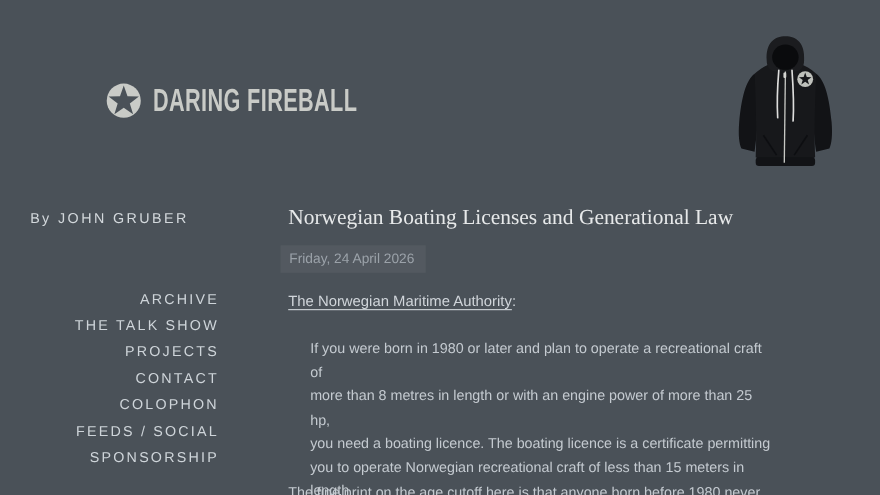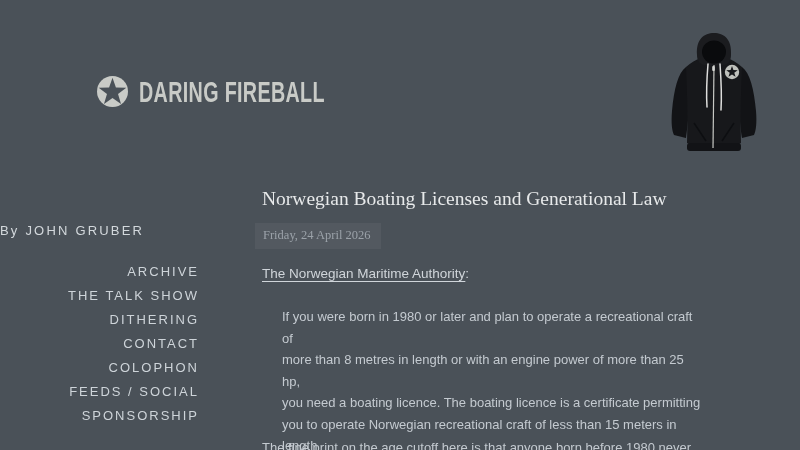--- a/index.html
+++ b/index.html
@@ -25,24 +25,23 @@
     white-space:nowrap;
     cursor:pointer;
   }
 
   
   .hoodie { position:absolute; left:666px; top:31px; width:96px; height:123px; cursor:pointer; }
 
   
   .byline {
     position:absolute; left:0; top:191px; width:199px;
-    text-align:left;
+    text-align:center;
     font-size:13px; letter-spacing:2.2px;
     color:#d3d8dc;
-    margin-top:32px;
   }
   .nav {
     position:absolute; left:0; top:260px; width:199px;
     text-align:right;
   }
   .nav-item {
     font-size:13px; letter-spacing:2px; line-height:24px;
     color:#ced4d9;
     cursor:pointer;
     white-space:nowrap;
@@ -59,21 +58,20 @@
     white-space:nowrap;
     cursor:pointer;
   }
   .article-date {
     position:absolute; left:-7px; top:223px;
     display:inline-block;
     padding:5px 10px 6px 8px;
     background:rgba(255,255,255,0.05);
     font-size:12.5px;
     color:#9ba2a9;
-    font-family:Liberation Serif, serif;
   }
   .article-link-line {
     position:absolute; left:0; top:266px;
     font-size:13.5px; color:#d0d5da;text-align:center;
   }
   .article-link {
     text-decoration:underline;
     text-underline-offset:3px;
     text-decoration-thickness:1px;
     cursor:pointer;
@@ -121,21 +119,21 @@
 
   <circle cx="66" cy="41" r="7.2" fill="#bfc1bc"></circle>
   <path fill="#17181b" d="M66 35 L67.41 39.06 L71.71 39.15 L68.28 41.74 L69.53 45.85 L66 43.4 L62.47 45.85 L63.72 41.74 L60.29 39.15 L64.59 39.06 Z"></path>
 </svg>
 
 <div class="byline">By JOHN GRUBER</div>
 
 <div class="nav">
   <div class="nav-item">ARCHIVE</div>
   <div class="nav-item">THE TALK SHOW</div>
-  <div class="nav-item">DITHERING</div>
+  <div class="nav-item">PROJECTS</div>
   <div class="nav-item">CONTACT</div>
   <div class="nav-item">COLOPHON</div>
   <div class="nav-item">FEEDS / SOCIAL</div>
   <div class="nav-item">SPONSORSHIP</div>
 </div>
 
 <div class="main">
   <div class="article-title">Norwegian Boating Licenses and Generational Law</div>
   <div class="article-date">Friday, 24 April 2026</div>
   <div class="article-link-line"><span class="article-link">The Norwegian Maritime Authority</span><span>:</span></div>

